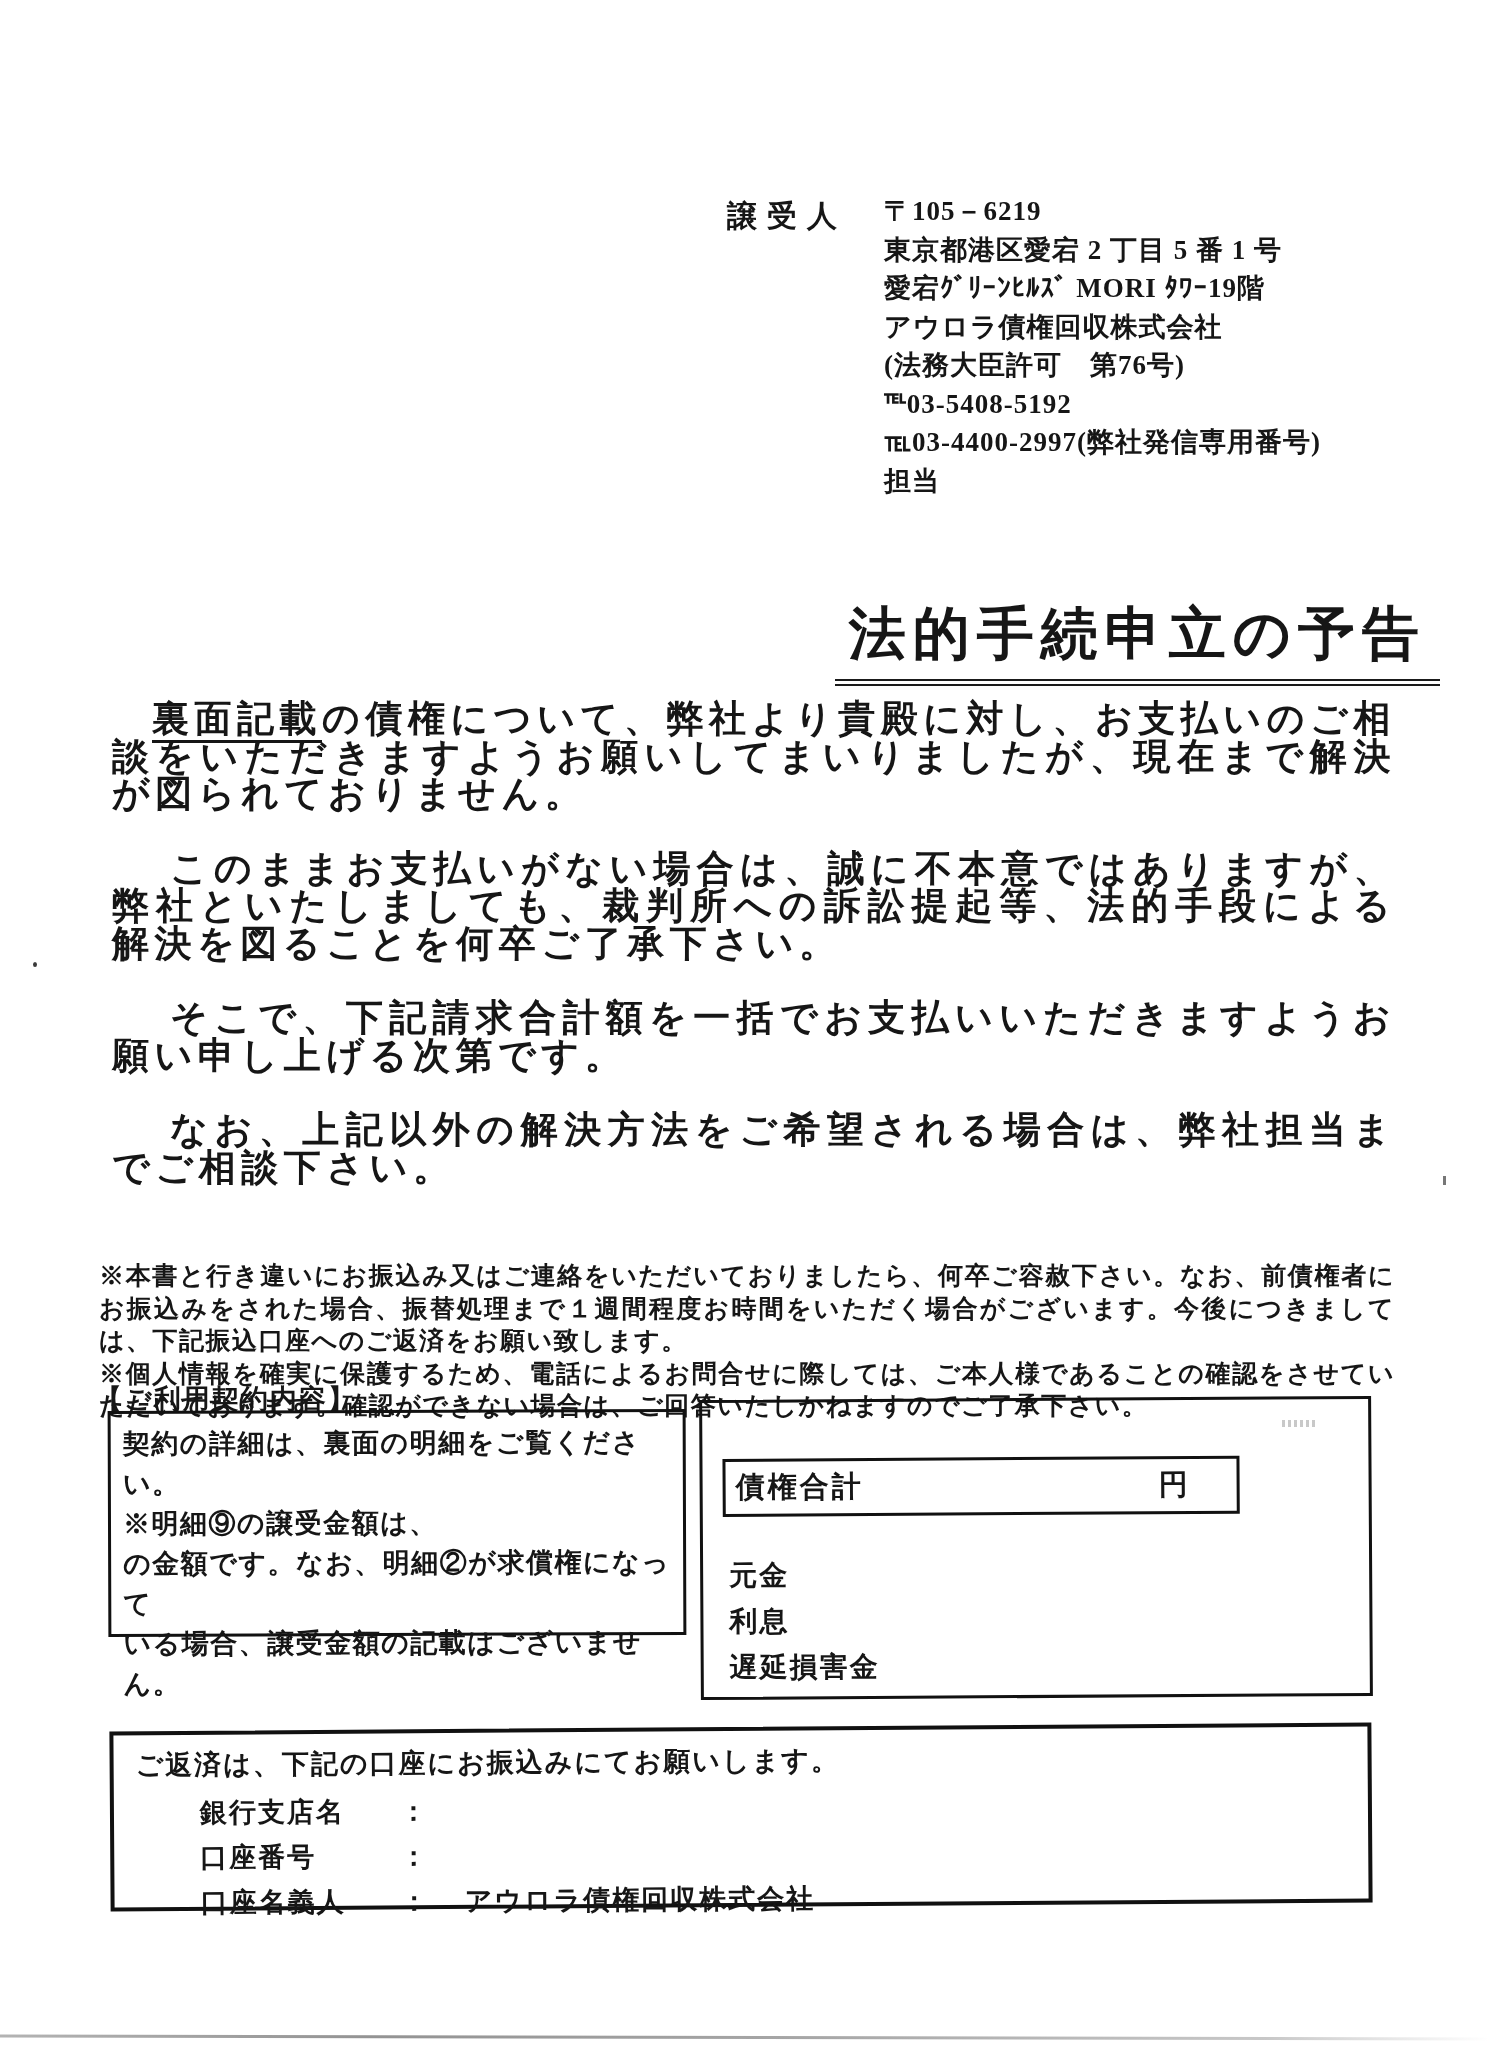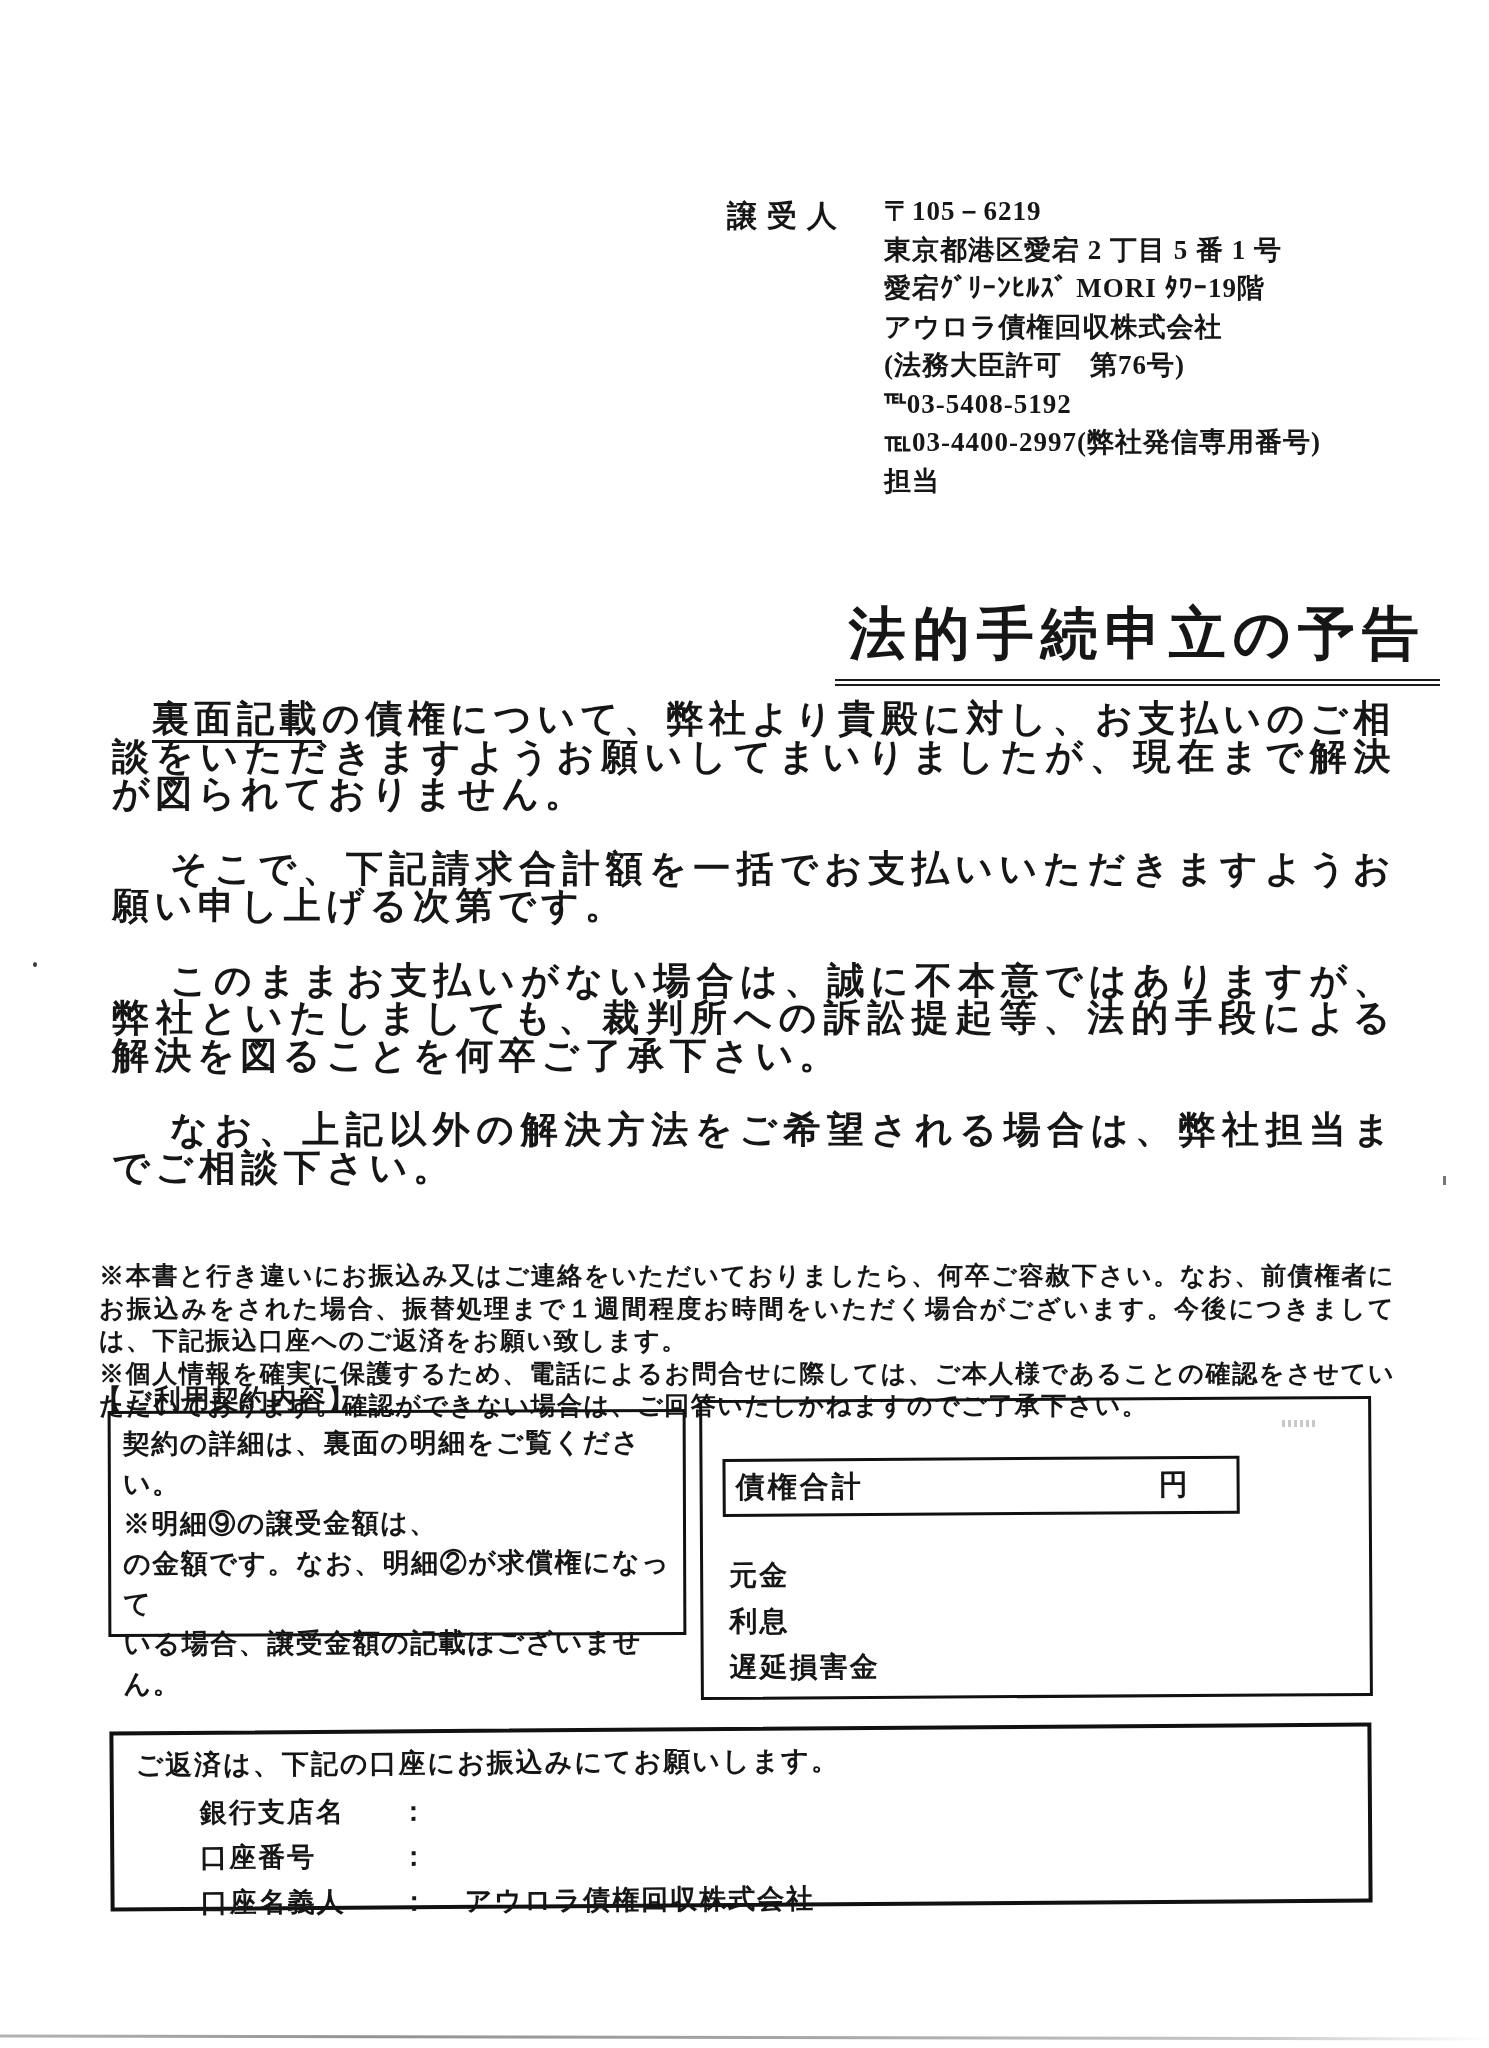--- a/index.html
+++ b/index.html
@@ -130,22 +130,22 @@
     <div class="ln">℡03-4400-2997(弊社発信専用番号)</div>
     <div class="ln">担当</div>
   </div>
 
   <div class="title-wrap">
     <span class="doc-title">法的手続申立の予告</span>
   </div>
 
   <div class="body-text">
     <p class="indent1"><span class="u-lead">裏面記載</span><span>の債権について、弊社より貴殿に対し、お支払いのご相談をいただきますようお願いしてまいりましたが、現在まで解決が図られておりません。</span></p>
+    <p class="indent2">このままお支払いがない場合は、誠に不本意ではありますが、弊社といたしましても、裁判所への訴訟提起等、法的手段による解決を図ることを何卒ご了承下さい。</p>
     <p class="indent2">そこで、下記請求合計額を一括でお支払いいただきますようお願い申し上げる次第です。</p>
-    <p class="indent2">このままお支払いがない場合は、誠に不本意ではありますが、弊社といたしましても、裁判所への訴訟提起等、法的手段による解決を図ることを何卒ご了承下さい。</p>
     <p class="indent2">なお、上記以外の解決方法をご希望される場合は、弊社担当までご相談下さい。</p>
   </div>
 
   <div class="notes">
     <p>※本書と行き違いにお振込み又はご連絡をいただいておりましたら、何卒ご容赦下さい。なお、前債権者にお振込みをされた場合、振替処理まで１週間程度お時間をいただく場合がございます。今後につきましては、下記振込口座へのご返済をお願い致します。</p>
     <p>※個人情報を確実に保護するため、電話によるお問合せに際しては、ご本人様であることの確認をさせていただいております。確認ができない場合は、ご回答いたしかねますのでご了承下さい。</p>
   </div>
 
   <div class="contract-heading">【ご利用契約内容】</div>
 

